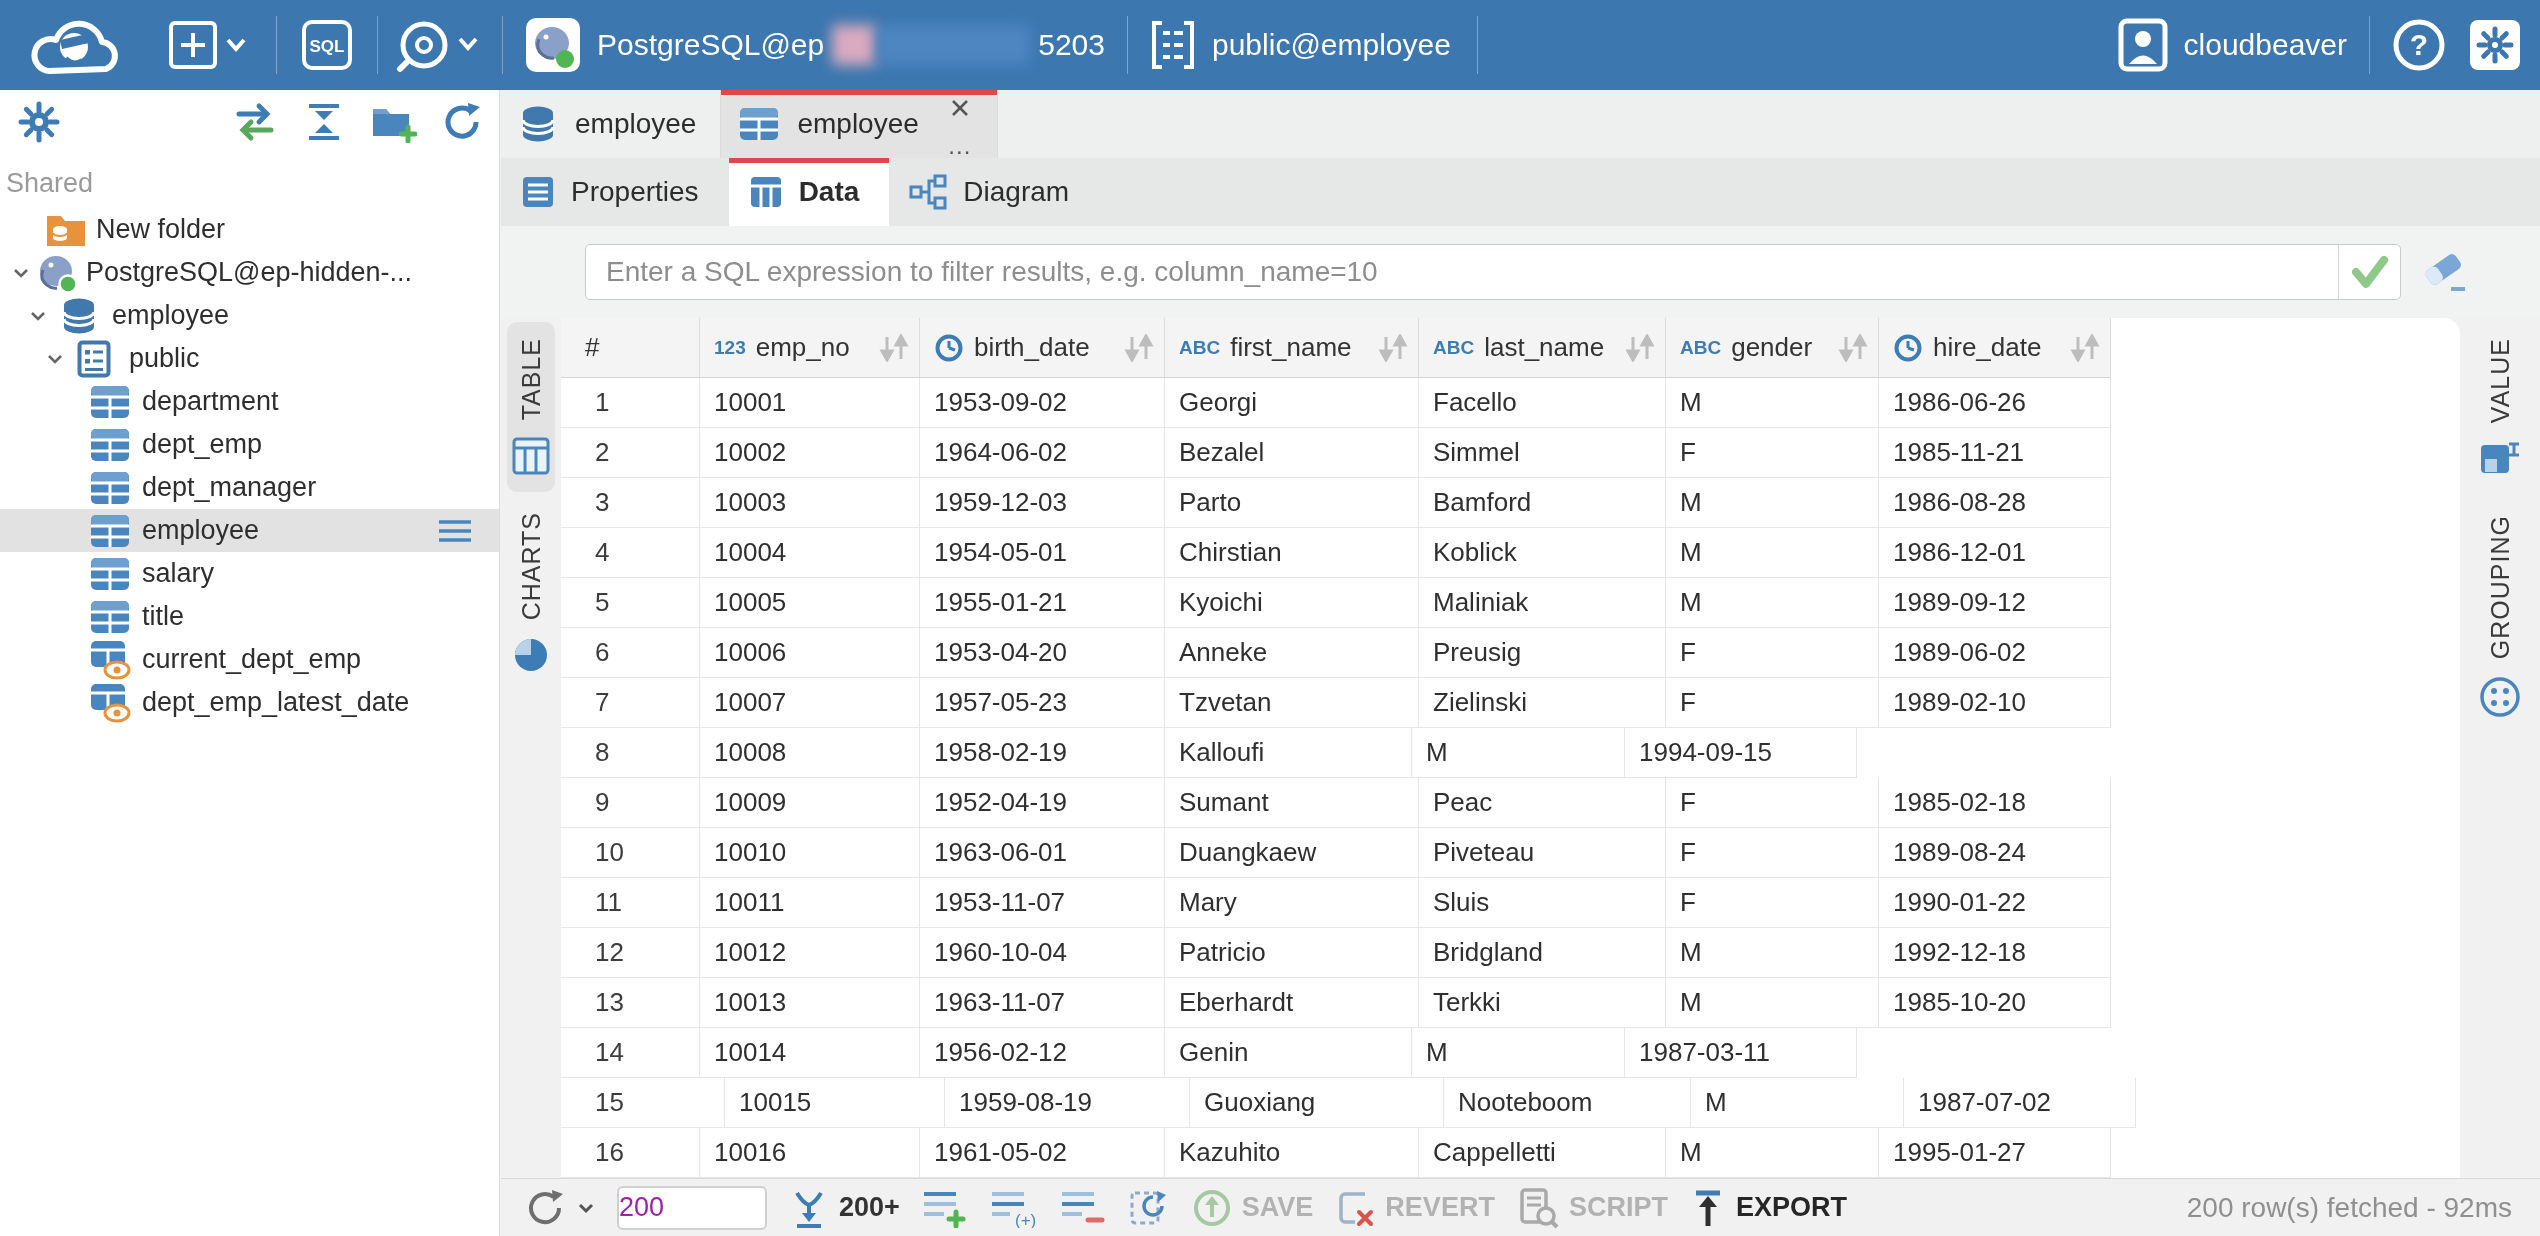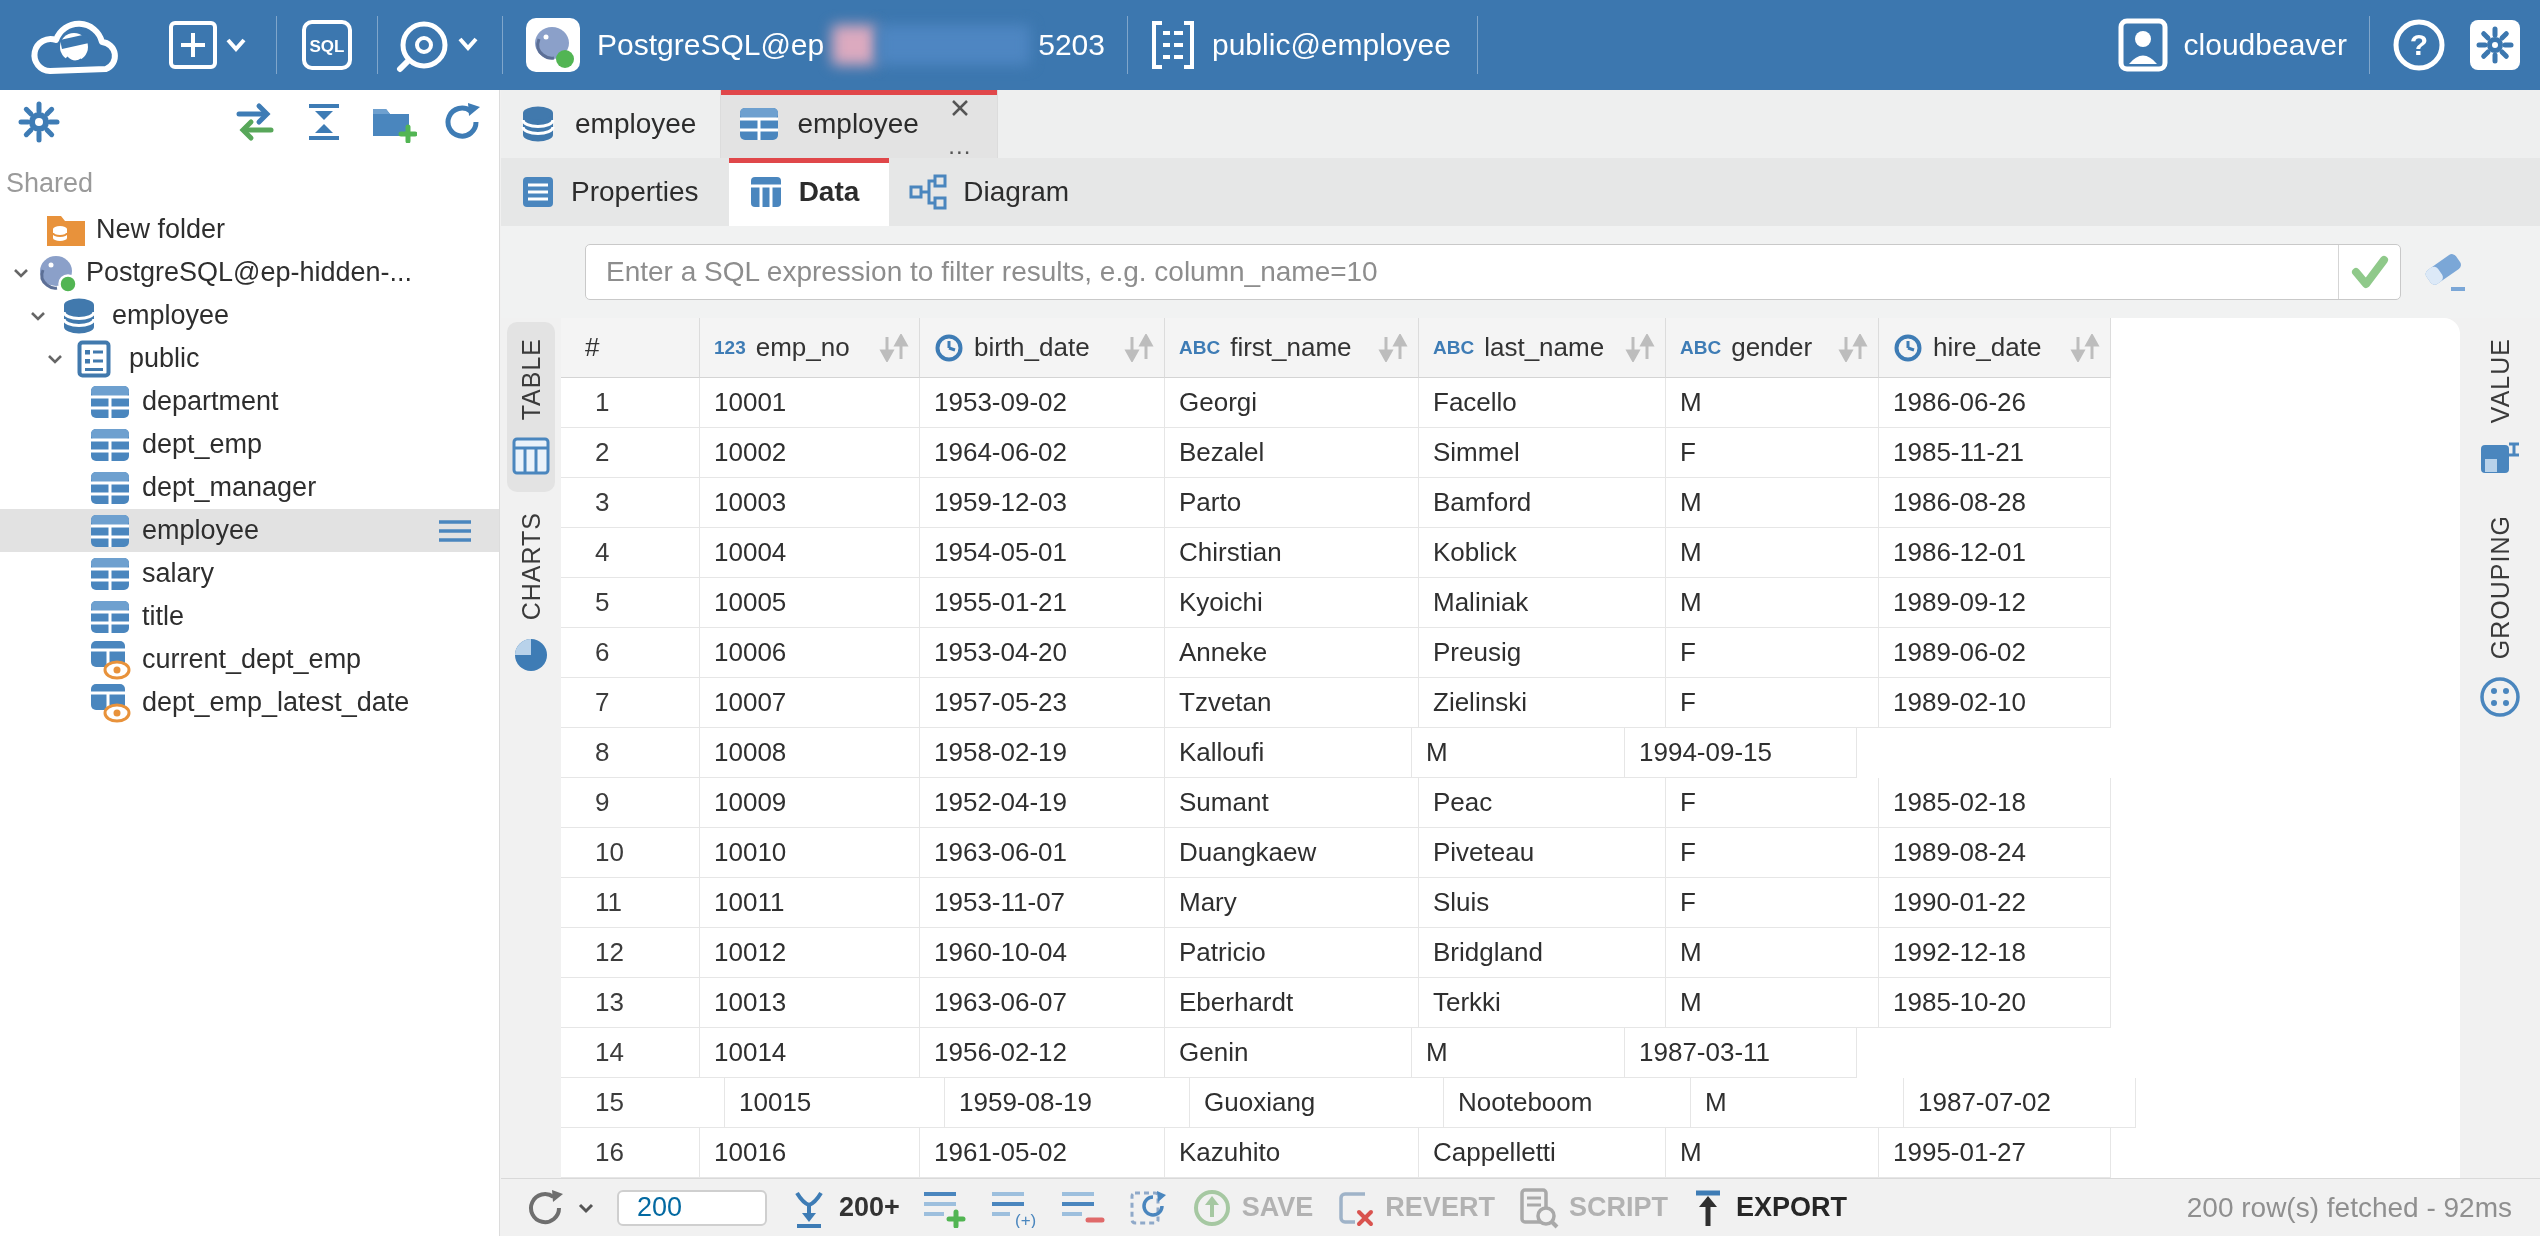--- a/index.html
+++ b/index.html
@@ -78,22 +78,22 @@
     border-right:1px solid #e6e6e6; border-bottom:1px solid #e6e6e6; white-space:nowrap; overflow:hidden; cursor:cell; }
   .gcell.rnum { padding-left:34px; color:#3c3c3c; }
 
   
   .btoolbar { height:58px; background:#f1f1f1; border-top:1px solid #d9d9d9;
     display:flex; align-items:center; padding:0 28px 0 22px; gap:22px; }
   .tbtn { display:flex; align-items:center; gap:10px; cursor:pointer; }
   .tlabel { font-size:27px; font-weight:bold; color:#333; }
   .tlabel.dis { color:#b2b2b2; }
   .tlabel.dark { color:#262626; }
-  .fetchinput { width:150px; height:36px; border:2px solid #cfcfcf; border-radius:6px;
-    background:#fff; font-size:27px; color:#0369a1; padding-left:18px; font-family:inherit; outline:none; }
+  .fetchinput { width:150px; height:44px; border:2px solid #cfcfcf; border-radius:6px;
+    background:#fff; font-size:27px; color:#a21caf; font-family:inherit; outline:none; }
   .statustext { margin-left:auto; font-size:28px; color:#8f8f8f; white-space:nowrap; }
 </style>
 </head>
 <body>
 
 <div class="page">
 
   <header class="topbar">
     <span class="ic" style="margin:0 36px 0 16px">
         <svg width="116" height="72" viewBox="0 0 116 72">
@@ -745,21 +745,21 @@
               <div class="gcell" style="width: 220px;">10012</div>
               <div class="gcell" style="width: 245px;">1960-10-04</div>
               <div class="gcell" style="width: 254px;">Patricio</div>
               <div class="gcell" style="width: 247px;">Bridgland</div>
               <div class="gcell" style="width: 213px;">M</div>
               <div class="gcell" style="width: 232px;">1992-12-18</div>
             </div>
             <div class="grow">
               <div class="gcell rnum" style="width: 139px;">13</div>
               <div class="gcell" style="width: 220px;">10013</div>
-              <div class="gcell" style="width: 245px;">1963-06-07</div>
+              <div class="gcell" style="width: 245px;">1963-11-07</div>
               <div class="gcell" style="width: 254px;">Eberhardt</div>
               <div class="gcell" style="width: 247px;">Terkki</div>
               <div class="gcell" style="width: 213px;">M</div>
               <div class="gcell" style="width: 232px;">1985-10-20</div>
             </div>
             <div class="grow">
               <div class="gcell rnum" style="width: 139px;">14</div>
               <div class="gcell" style="width: 220px;">10014</div>
               <div class="gcell" style="width: 245px;">1956-02-12</div>
               <div class="gcell" style="width: 247px;">Genin</div>

